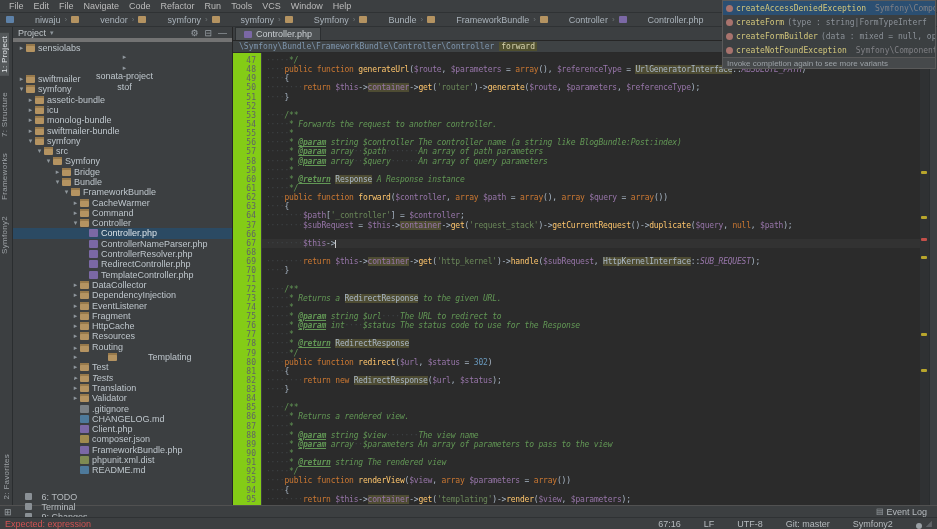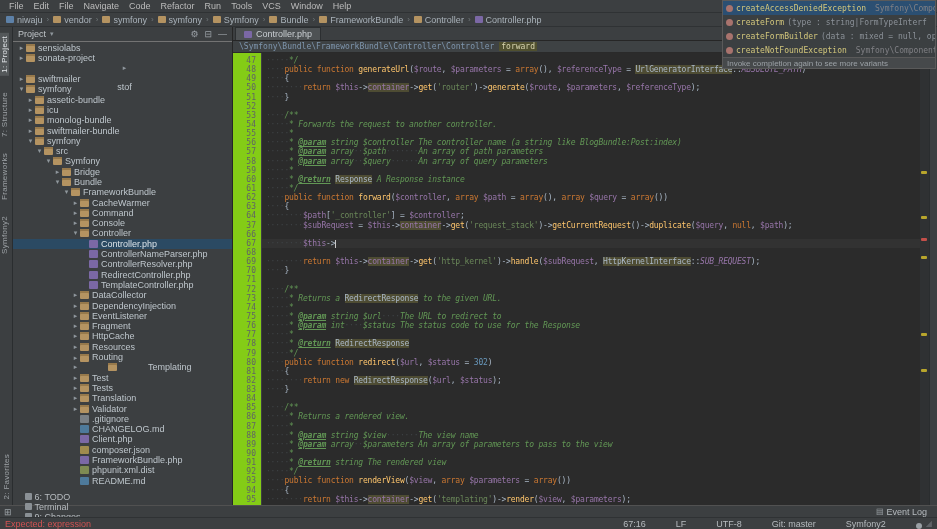--- a/index.html
+++ b/index.html
@@ -4,38 +4,38 @@
 <style>
   *{box-sizing:border-box;margin:0;padding:0}
   html,body{width:937px;height:529px;overflow:hidden;background:#2b2b2b;
     font-family:"Liberation Sans",sans-serif;position:relative;cursor:default}
   
   #menu-bar{position:absolute;left:0;top:0;width:937px;height:13px;background:#3c3f41;
     border-bottom:1px solid #2f3234;display:flex;align-items:center;padding-left:4px}
   .menu-item{color:#bbbbbb;font-size:9px;padding:0 5px;line-height:12px}
   #nav-bar{position:absolute;left:0;top:13px;width:937px;height:14px;background:#3c3f41;
     border-bottom:1px solid #2f3234;display:flex;align-items:center;padding-left:6px;white-space:nowrap}
-  .crumb{display:inline-flex;align-items:center;color:#a9b2ba;font-size:9px;gap:3px}
+  .crumb{display:inline-flex;align-items:center;color:#a9b2ba;font-size:9px;gap:21px}
   .crumb-sep{color:#6f7679;font-size:8px;margin:0 4px}
   .mini-icon{width:8px;height:7px;border-radius:1px;display:inline-block}
   .mini-project{background:#5d81a8}
   .mini-folder{background:#b49361}
   .mini-php{background:#7b68a5}
   
   #left-strip{position:absolute;left:0;top:27px;width:13px;height:478px;background:#3c3f41;
     border-right:1px solid #2a2d2f;display:flex;flex-direction:column;align-items:center}
   .vlabel{writing-mode:vertical-rl;transform:rotate(180deg);color:#9da2a6;font-size:8px;
     margin:6px 0;letter-spacing:.3px}
   .vlabel.active{color:#e2e6e9;background:#54585a;padding:3px 0}
   #strip-bottom{margin-top:auto;display:flex;flex-direction:column;align-items:center}
   
   #project-panel{position:absolute;left:13px;top:27px;width:220px;height:478px;background:#3c3f41;
     border-right:1px solid #262626}
   #project-header{height:15px;display:flex;align-items:center;gap:4px;padding:0 5px;
-    color:#bfc4c8;font-size:9px;border-bottom:1px solid #737373}
+    color:#bfc4c8;font-size:9px;border-bottom:4px solid #737373}
   .hdr-chevron{color:#8f969c;font-size:7px}
   #project-header .hdr-icons{margin-left:auto;display:flex;gap:6px;color:#9aa0a6;font-size:9px}
   #project-tree{position:absolute;left:0;right:0;top:16px;bottom:0;overflow:hidden}
   .tree-row{height:10.3px;display:flex;align-items:center;font-size:9px;color:#bec6cc;white-space:nowrap}
   .tree-row.selected{background:#2b4a63}
   .tree-row.selected .tree-label{color:#dbe3e9}
   .chev{flex:0 0 9px;color:#8f969c;font-size:7px;text-align:center}
   .ticon{flex:0 0 9px;height:8px;margin-right:3px;border-radius:1px}
   .ticon.folder{background:#b49361;box-shadow:inset 0 2px 0 #97794b}
   .ticon.php{background:#7b68a5}
@@ -89,28 +89,28 @@
   .cmp-icon{flex:0 0 7px;height:7px;border-radius:50%;background:#a8736d}
   .cmp-name{color:#d3c77c}
   .cmp-params{color:#8b9198}
   .cmp-tail{margin-left:auto;color:#808085;padding-left:6px}
   .cmp-footer{height:11px;background:#46494b;border-top:1px solid #5a5a5a;color:#9ba1a6;
     font-size:8px;display:flex;align-items:center;padding:0 4px}
   
   #toolwindow-bar{position:absolute;left:0;top:505px;width:937px;height:12px;background:#3c3f41;
     border-top:1px solid #515151;display:flex;align-items:center;padding:0 4px;font-size:9px;color:#b6bbbf}
   .grid-icon{color:#9aa0a5;font-size:9px;margin-right:6px}
-  .tw-btn{display:flex;align-items:center;gap:3px;padding:0 7px}
+  .tw-btn{display:flex;align-items:center;gap:10px;padding:0 7px}
   .tw-icon{width:7px;height:7px;background:#8a9095;border-radius:1px}
   #event-log-btn{margin-left:auto;display:flex;align-items:center;gap:3px;padding-right:6px}
   .elog-icon{color:#9aa0a5;font-size:8px}
   #status-bar{position:absolute;left:0;top:517px;width:937px;height:12px;background:#3c3f41;
     border-top:1px solid #2f3234;display:flex;align-items:center;padding:0 5px;font-size:9px}
   #status-message{color:#d25252}
-  #status-right{margin-left:auto;display:flex;align-items:flex-end;gap:30px;color:#b6bbbf}
+  #status-right{margin-left:auto;display:flex;align-items:flex-end;gap:23px;color:#b6bbbf}
   .hector{width:6px;height:6px;border-radius:50%;background:#9aa0a5}
   .grip{color:#606468;font-size:8px;margin-left:4px}
 </style>
 </head>
 <body>
 
 <div id="menu-bar">
     <span class="menu-item">File</span>
     <span class="menu-item">Edit</span>
     <span class="menu-item">File</span>
@@ -187,21 +187,21 @@
       <span>⊟</span>
       <span>—</span>
     </span>
   </div>
   <div id="project-tree">
       <div class="tree-row" style="padding-left: 4px;">
         <span class="chev">▸</span>
         <span class="ticon folder"></span>
         <span class="tree-label">sensiolabs</span>
       </div>
-      <div class="tree-row" style="padding-left: 4px;">
+      <div class="tree-row" style="padding-left: 4px; flex-direction: column;">
         <span class="chev">▸</span>
         <span class="ticon folder"></span>
         <span class="tree-label">sonata-project</span>
       </div>
       <div class="tree-row" style="padding-left: 4px; flex-direction: column;">
         <span class="chev">▸</span>
         <span class="ticon folder"></span>
         <span class="tree-label">stof</span>
       </div>
       <div class="tree-row" style="padding-left: 4px;">
@@ -268,25 +268,20 @@
         <span class="chev">▸</span>
         <span class="ticon folder"></span>
         <span class="tree-label">CacheWarmer</span>
       </div>
       <div class="tree-row" style="padding-left: 58px;">
         <span class="chev">▸</span>
         <span class="ticon folder"></span>
         <span class="tree-label">Command</span>
       </div>
       <div class="tree-row" style="padding-left: 58px;">
-        <span class="chev">▸</span>
-        <span class="ticon folder"></span>
-        <span class="tree-label">Console</span>
-      </div>
-      <div class="tree-row" style="padding-left: 58px;">
         <span class="chev">▾</span>
         <span class="ticon folder"></span>
         <span class="tree-label">Controller</span>
       </div>
       <div class="tree-row selected" style="padding-left: 67px;">
         <span class="chev"></span>
         <span class="ticon php"></span>
         <span class="tree-label">Controller.php</span>
       </div>
       <div class="tree-row" style="padding-left: 67px;">
@@ -347,21 +342,21 @@
       <div class="tree-row" style="padding-left: 58px; gap: 28px;">
         <span class="chev">▸</span>
         <span class="ticon folder"></span>
         <span class="tree-label">Templating</span>
       </div>
       <div class="tree-row" style="padding-left: 58px;">
         <span class="chev">▸</span>
         <span class="ticon folder"></span>
         <span class="tree-label">Test</span>
       </div>
-      <div class="tree-row" style="padding-left: 58px;">
+      <div class="tree-row" style="padding-left: 58px; font-style: italic;">
         <span class="chev">▸</span>
         <span class="ticon folder"></span>
         <span class="tree-label">Tests</span>
       </div>
       <div class="tree-row" style="padding-left: 58px;">
         <span class="chev">▸</span>
         <span class="ticon folder"></span>
         <span class="tree-label">Translation</span>
       </div>
       <div class="tree-row" style="padding-left: 58px;">

